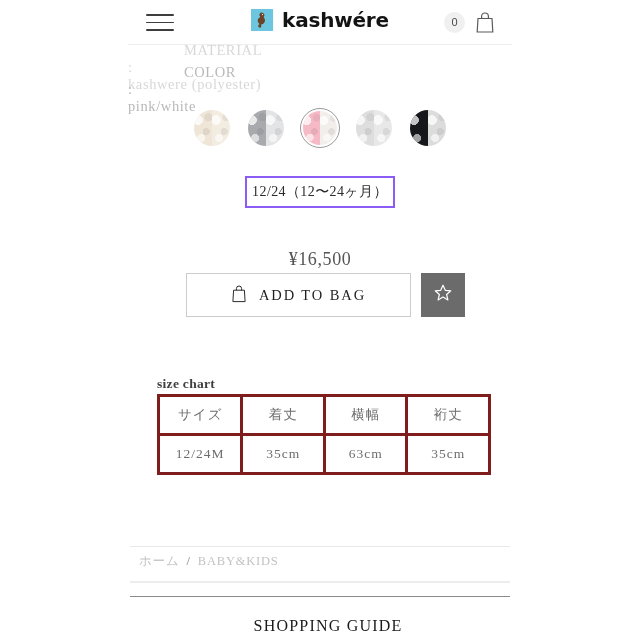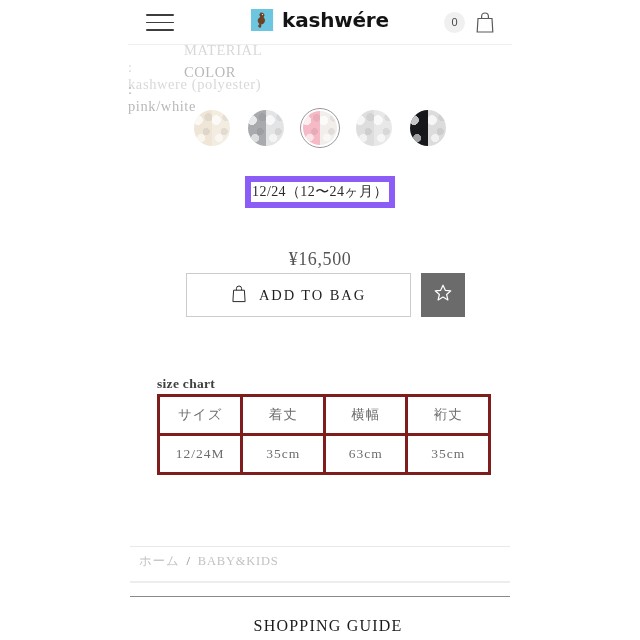--- a/index.html
+++ b/index.html
@@ -146,21 +146,21 @@
       radial-gradient(circle at 80% 20%, rgba(0,0,0,.06) 0 12%, transparent 13%);
   }
 
   
   .size-box {
     position: absolute;
     top: 176px;
     left: 50%;
     transform: translateX(-50%);
     width: 150px; height: 32px;
-    border: 6px solid #8b5cf6;
+    border: 2px solid #8b5cf6;
     background: #ffffff;
     display: flex;
     align-items: center;
     justify-content: center;
     font-size: 14px;
     color: #2b2b2b;
     cursor: pointer;
     letter-spacing: 0.4px;
   }
 

